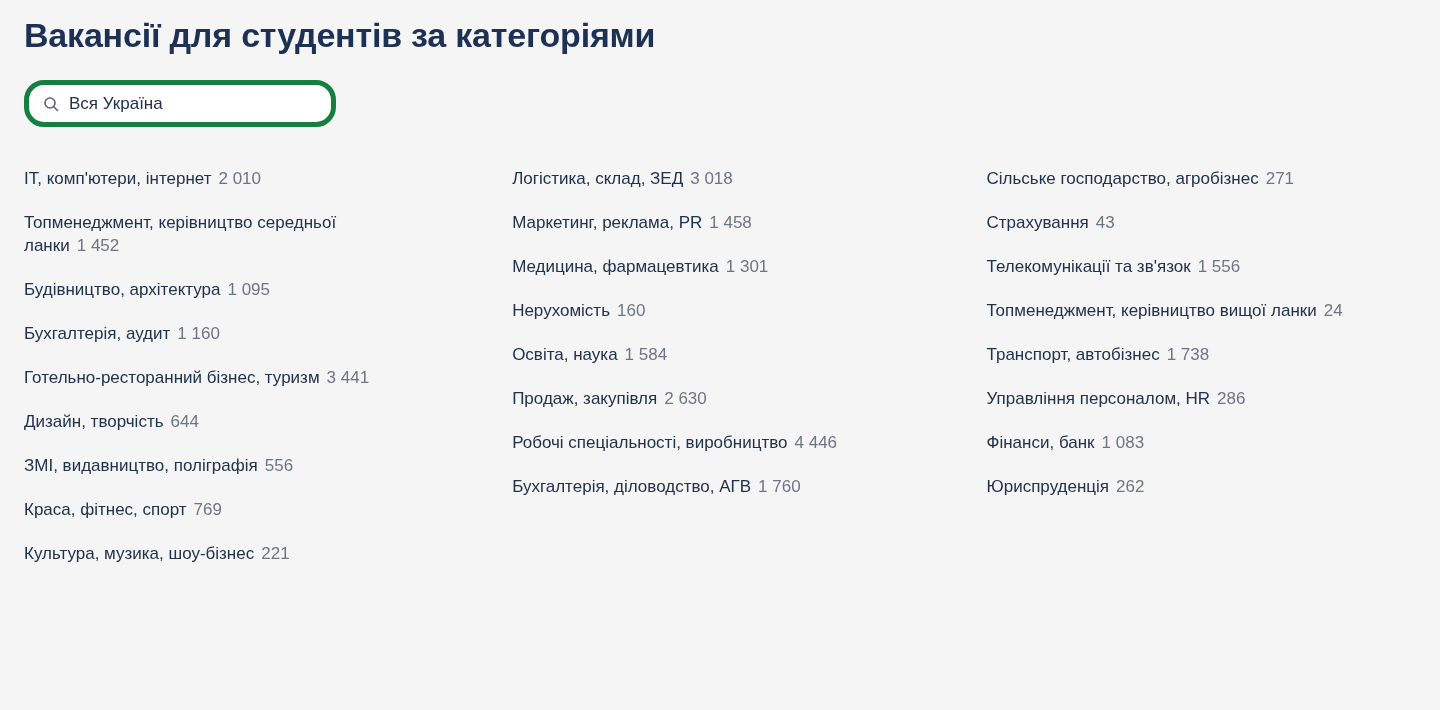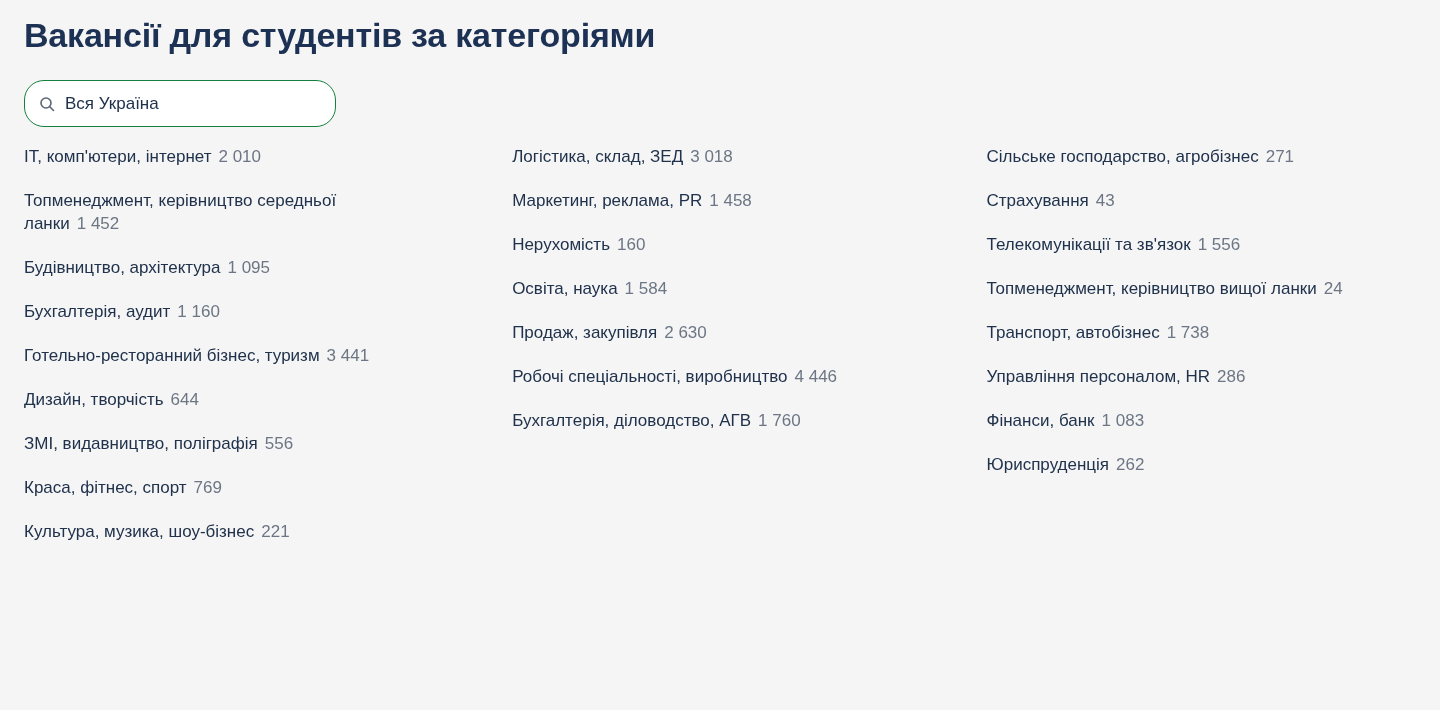--- a/index.html
+++ b/index.html
@@ -34,21 +34,21 @@
     margin-top: 22px;
   }
   .search-box {
     display: flex;
     align-items: center;
     box-sizing: border-box;
     width: 312px;
     height: 47px;
     padding: 0 14px;
     background: #ffffff;
-    border: 1px solid #15803d;
+    border: 5px solid #15803d;
     border-radius: 20px;
     gap: 10px;
   }
   .search-box .icon {
     display: inline-flex;
     align-items: center;
     justify-content: center;
     width: 16px;
     height: 16px;
     flex: 0 0 16px;
@@ -62,21 +62,21 @@
     font-size: 17px;
     color: #20324c;
     width: 100%;
     padding: 0;
   }
   .search-input::placeholder {
     color: #8a93a0;
   }
   .columns {
     display: flex;
-    margin-top: 18px;
+    margin-top: 40px;
     gap: 7px;
   }
   .column {
     width: 33.333%;
     box-sizing: border-box;
     padding-right: 40px;
   }
   .column.col-2 { padding-left: 22px; }
   .column.col-3 { padding-left: 30px; }
   .cat-item {
@@ -149,20 +149,23 @@
     </div>
 
     <div class="column col-2">
       <a class="cat-item" href="#">
         <span class="label">Логістика, склад, ЗЕД</span><span class="count">3 018</span>
       </a>
       <a class="cat-item" href="#">
         <span class="label">Маркетинг, реклама, PR</span><span class="count">1 458</span>
       </a>
       <a class="cat-item" href="#">
+        <span class="label">Медицина, фармацевтика</span><span class="count">1 301</span>
+      </a>
+      <a class="cat-item" href="#">
         <span class="label">Нерухомість</span><span class="count">160</span>
       </a>
       <a class="cat-item" href="#">
         <span class="label">Освіта, наука</span><span class="count">1 584</span>
       </a>
       <a class="cat-item" href="#">
         <span class="label">Продаж, закупівля</span><span class="count">2 630</span>
       </a>
       <a class="cat-item" href="#">
         <span class="label">Робочі спеціальності, виробництво</span><span class="count">4 446</span>

